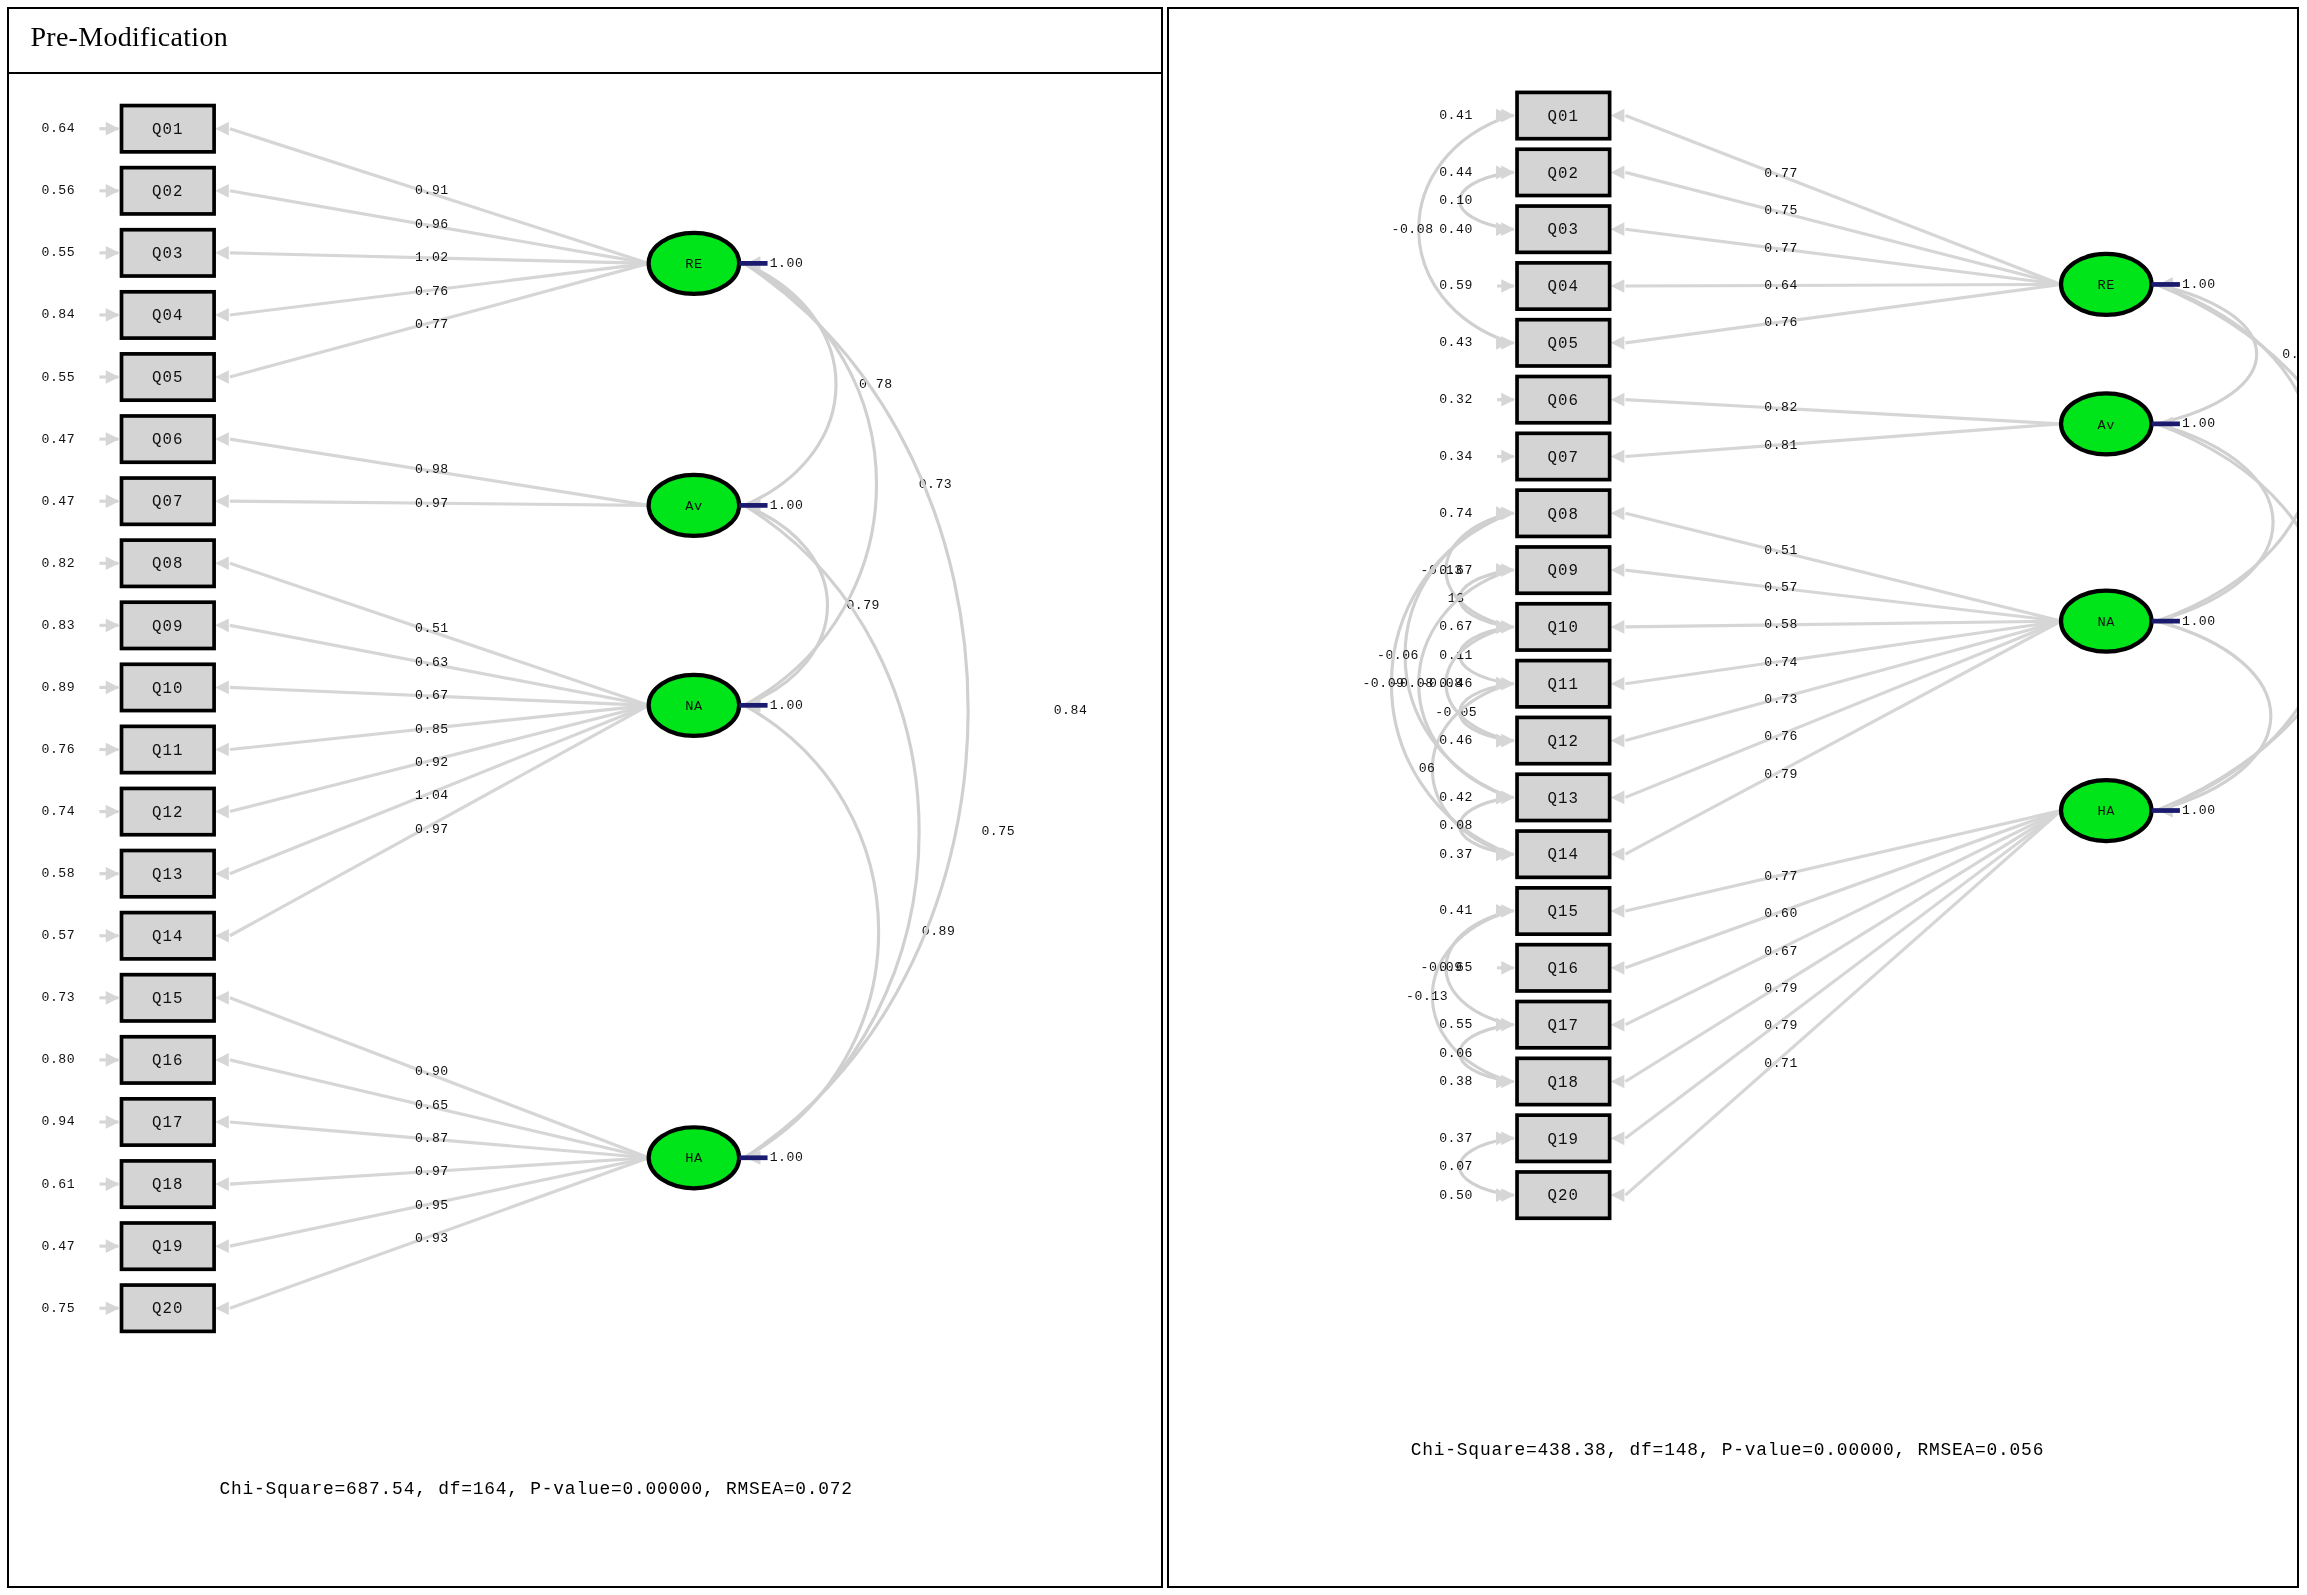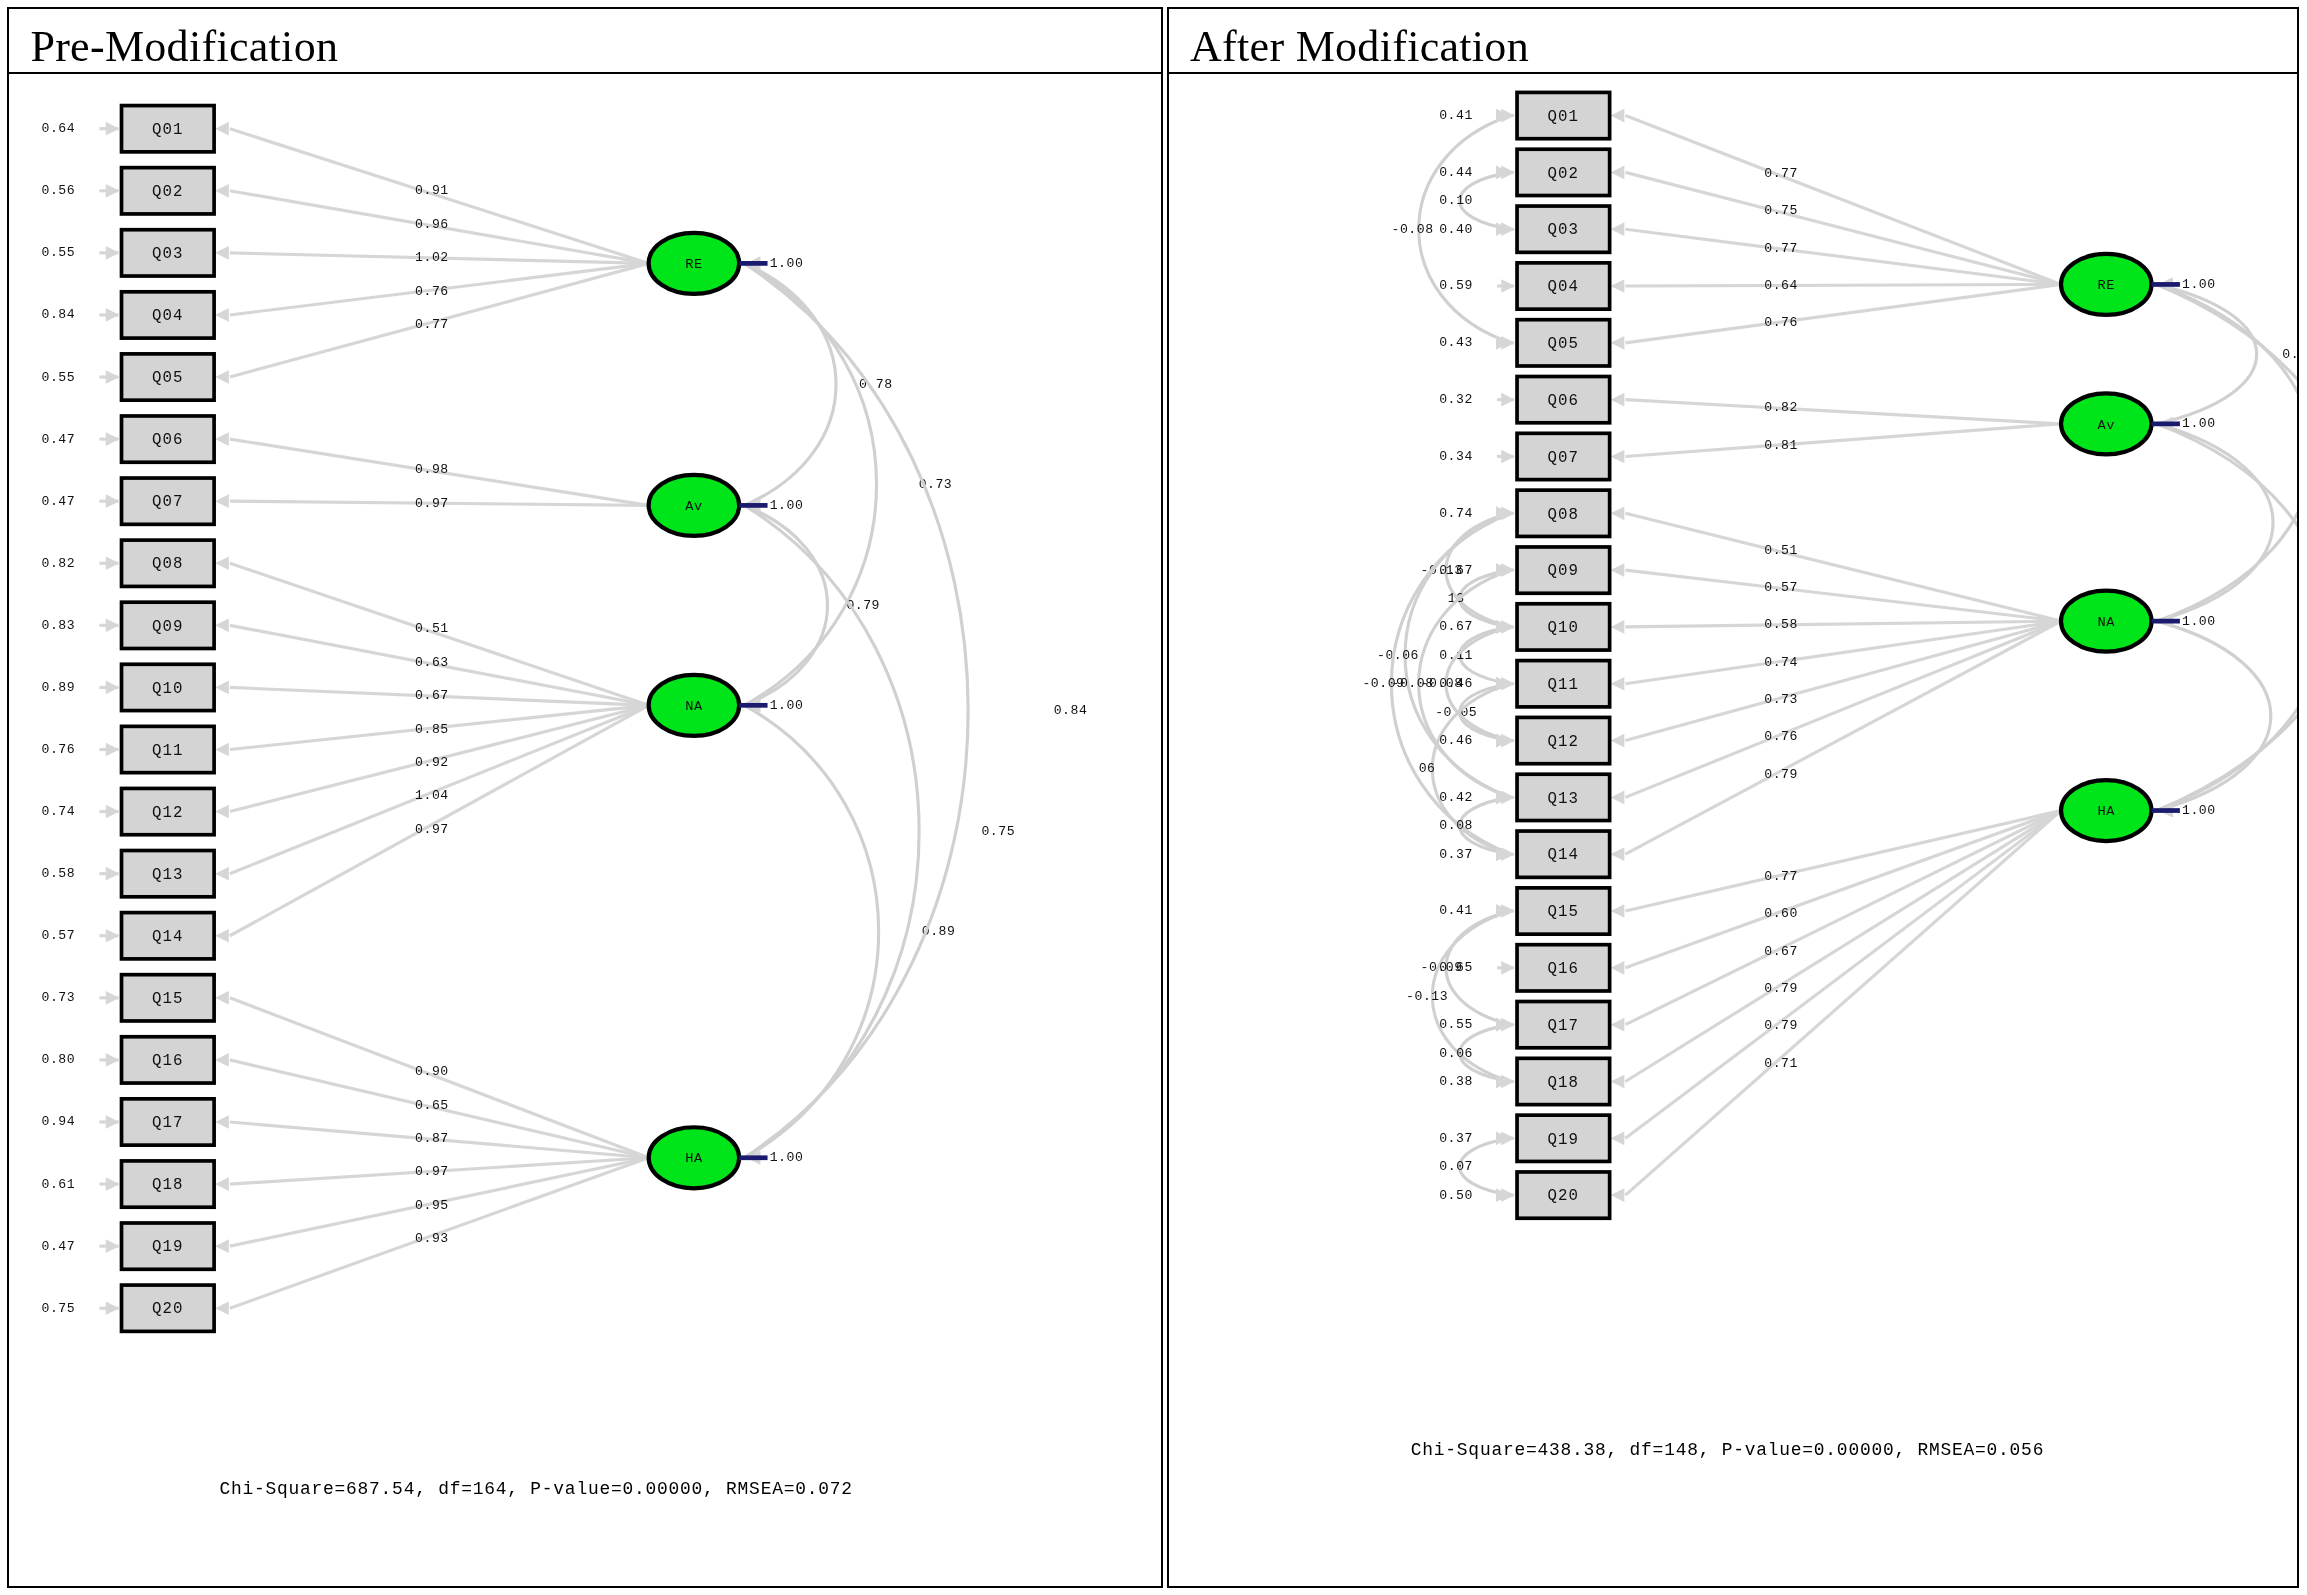--- a/index.html
+++ b/index.html
@@ -5,21 +5,21 @@
   html,body{margin:0;padding:0;background:#fff;}
   body{font-family:"Liberation Serif",serif;}
   #page{position:relative;width:2307px;height:1595px;background:#ffffff;overflow:hidden;}
 
   .panel{position:absolute;top:7.4px;box-sizing:border-box;border:2.6px solid #000;background:#fff;}
   #panel-left{left:7.4px;width:1156px;height:1581px;}
   #panel-right{left:1167px;width:1132px;height:1581px;}
 
   .panel-header{position:absolute;left:0;top:0;width:100%;height:65px;
      box-sizing:border-box;border-bottom:2.6px solid #000;background:#fff;}
-  .panel-title{position:absolute;left:21px;top:11.6px;font-size:44px;
+  .panel-title{position:absolute;left:21px;top:11.6px;font-size:28px;
      font-family:"Liberation Serif",serif;color:#000;white-space:nowrap;letter-spacing:0.3px;}
 
   .canvas{position:absolute;left:0;top:65px;width:100%;height:calc(100% - 65px);}
   svg.diagram{display:block;width:100%;height:100%;}
 
   .obsbox{fill:#d4d4d4;stroke:#000;stroke-width:7;}
   .obslabel{font-family:"Liberation Mono",monospace;font-size:30px;fill:#111;
      text-anchor:middle;dominant-baseline:middle;letter-spacing:2px;}
   .latent{fill:#00e519;stroke:#000;stroke-width:8;}
   .latentlabel{font-family:"Liberation Mono",monospace;font-size:26px;fill:#111;
@@ -246,23 +246,20 @@
             <text x="1300" y="2062" class="latentlabel">HA</text>
             <path d="M 1386 2060 L 1440 2060" class="stub"></path>
             <text x="1444" y="2060" class="numlabel">1.00</text>
             <text x="1000" y="2700" class="fitline">Chi-Square=687.54, df=164, P-value=0.00000, RMSEA=0.072</text>
           </g>
         </svg>
     </div>
   </div>
 
   <div class="panel" id="panel-right">
-    <div class="panel-header">
-      <div class="panel-title">After Modification</div>
-    </div>
     <div class="canvas">
       <svg class="diagram" id="svg-after" viewBox="0 0 2141 2874" preserveAspectRatio="xMidYMid meet">
           <g>
             <path d="M 1694 400 L 866 79" class="pathline"></path>
             <polygon points="838,79 864,66 864,92" class="arrowhead"></polygon>
             <text x="1130" y="188.993006993007" class="numlabel">0.77</text>
             <path d="M 1694 400 L 866 187" class="pathline"></path>
             <polygon points="838,187 864,174 864,200" class="arrowhead"></polygon>
             <text x="1130" y="259.986013986014" class="numlabel">0.75</text>
             <path d="M 1694 400 L 866 295" class="pathline"></path>

